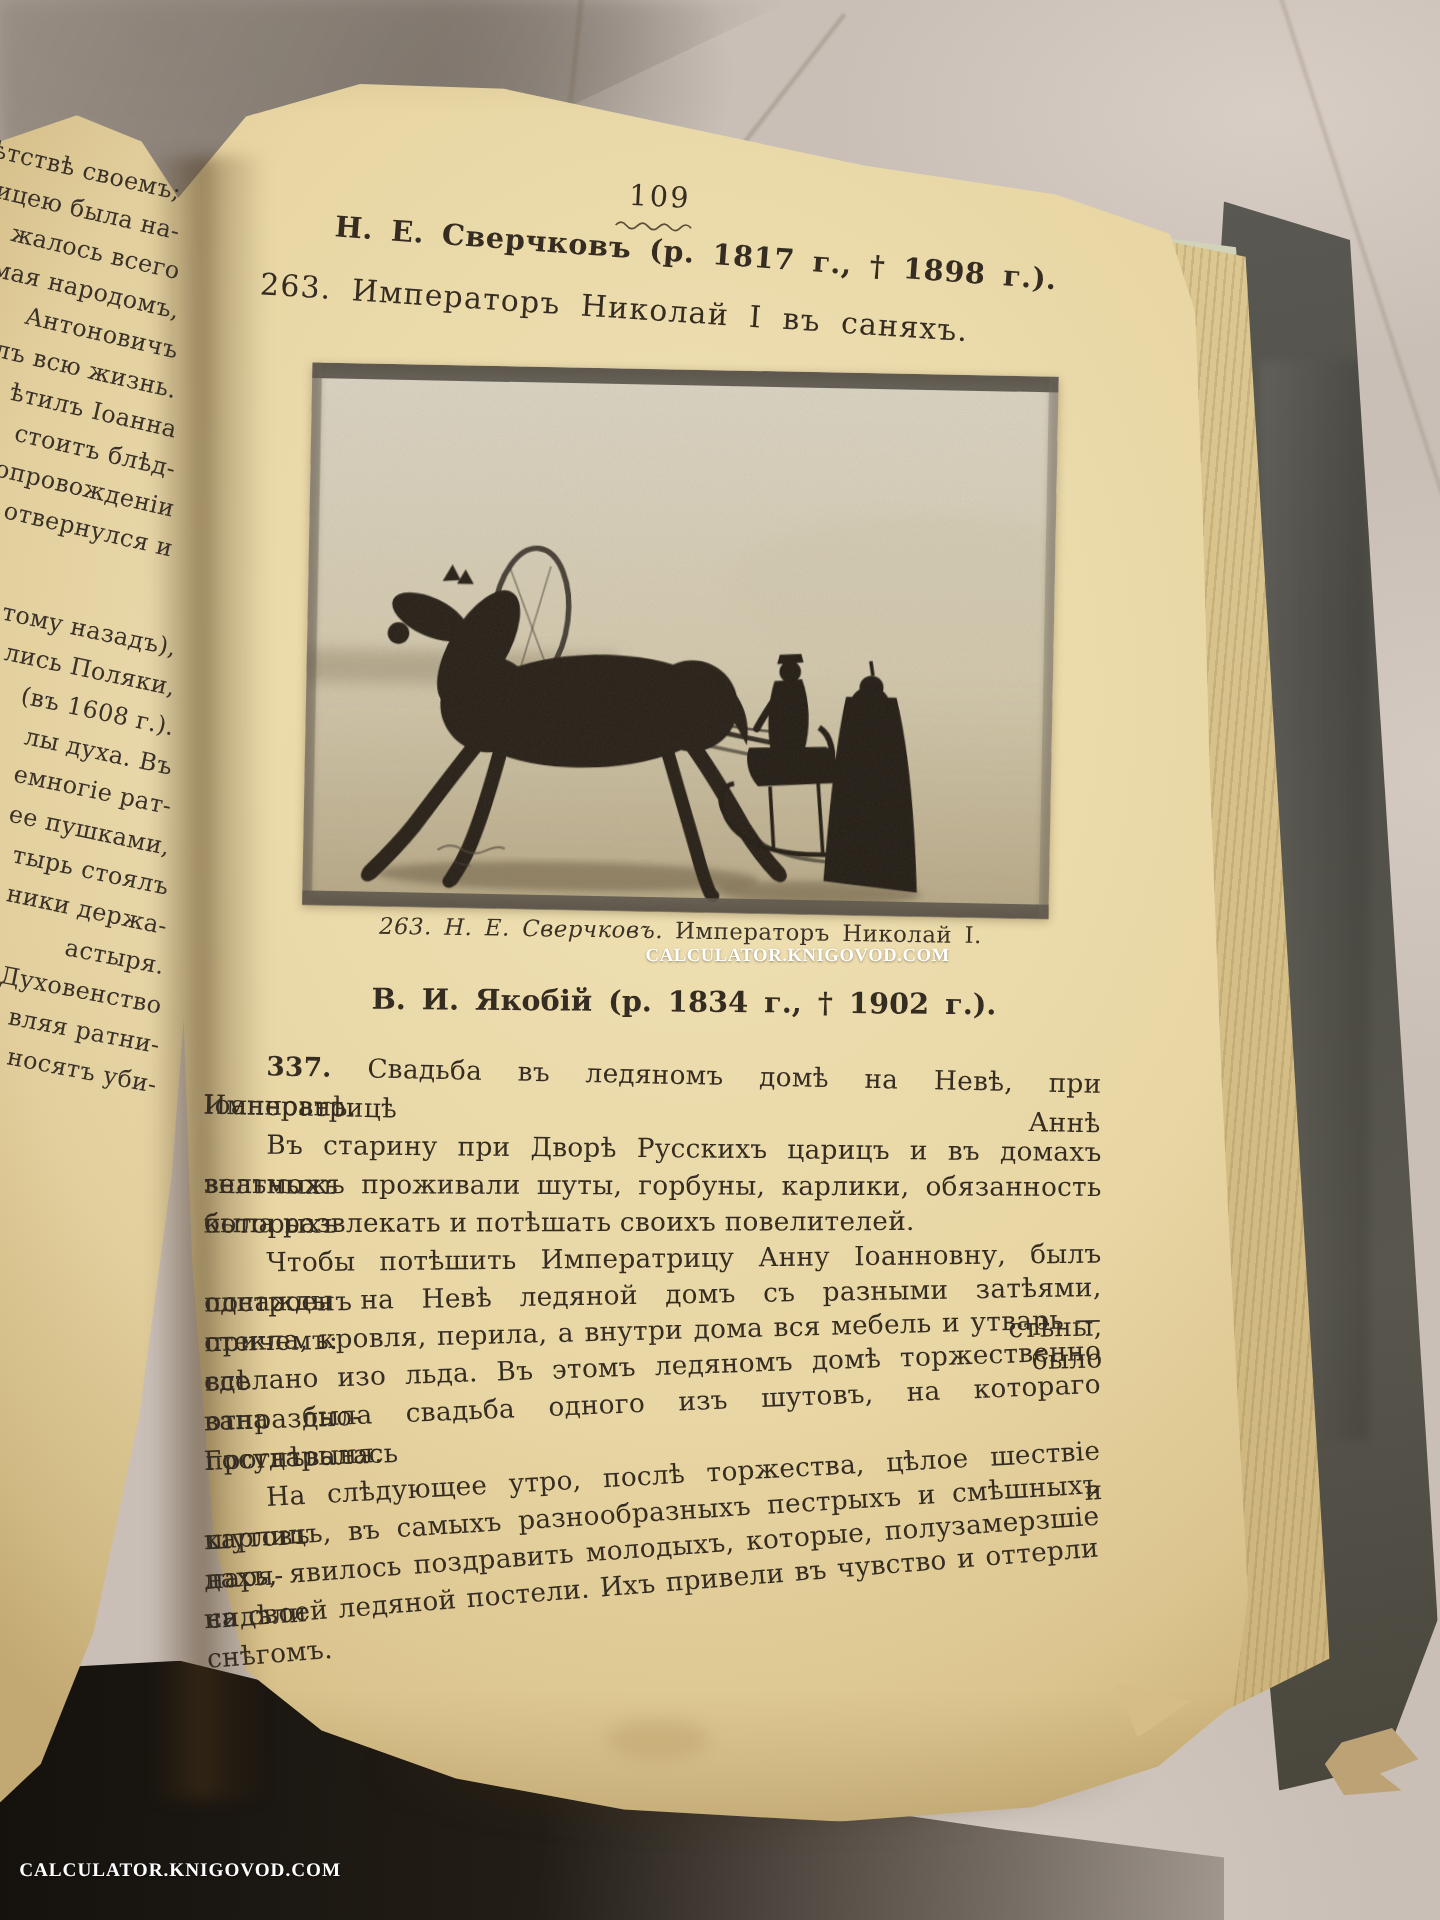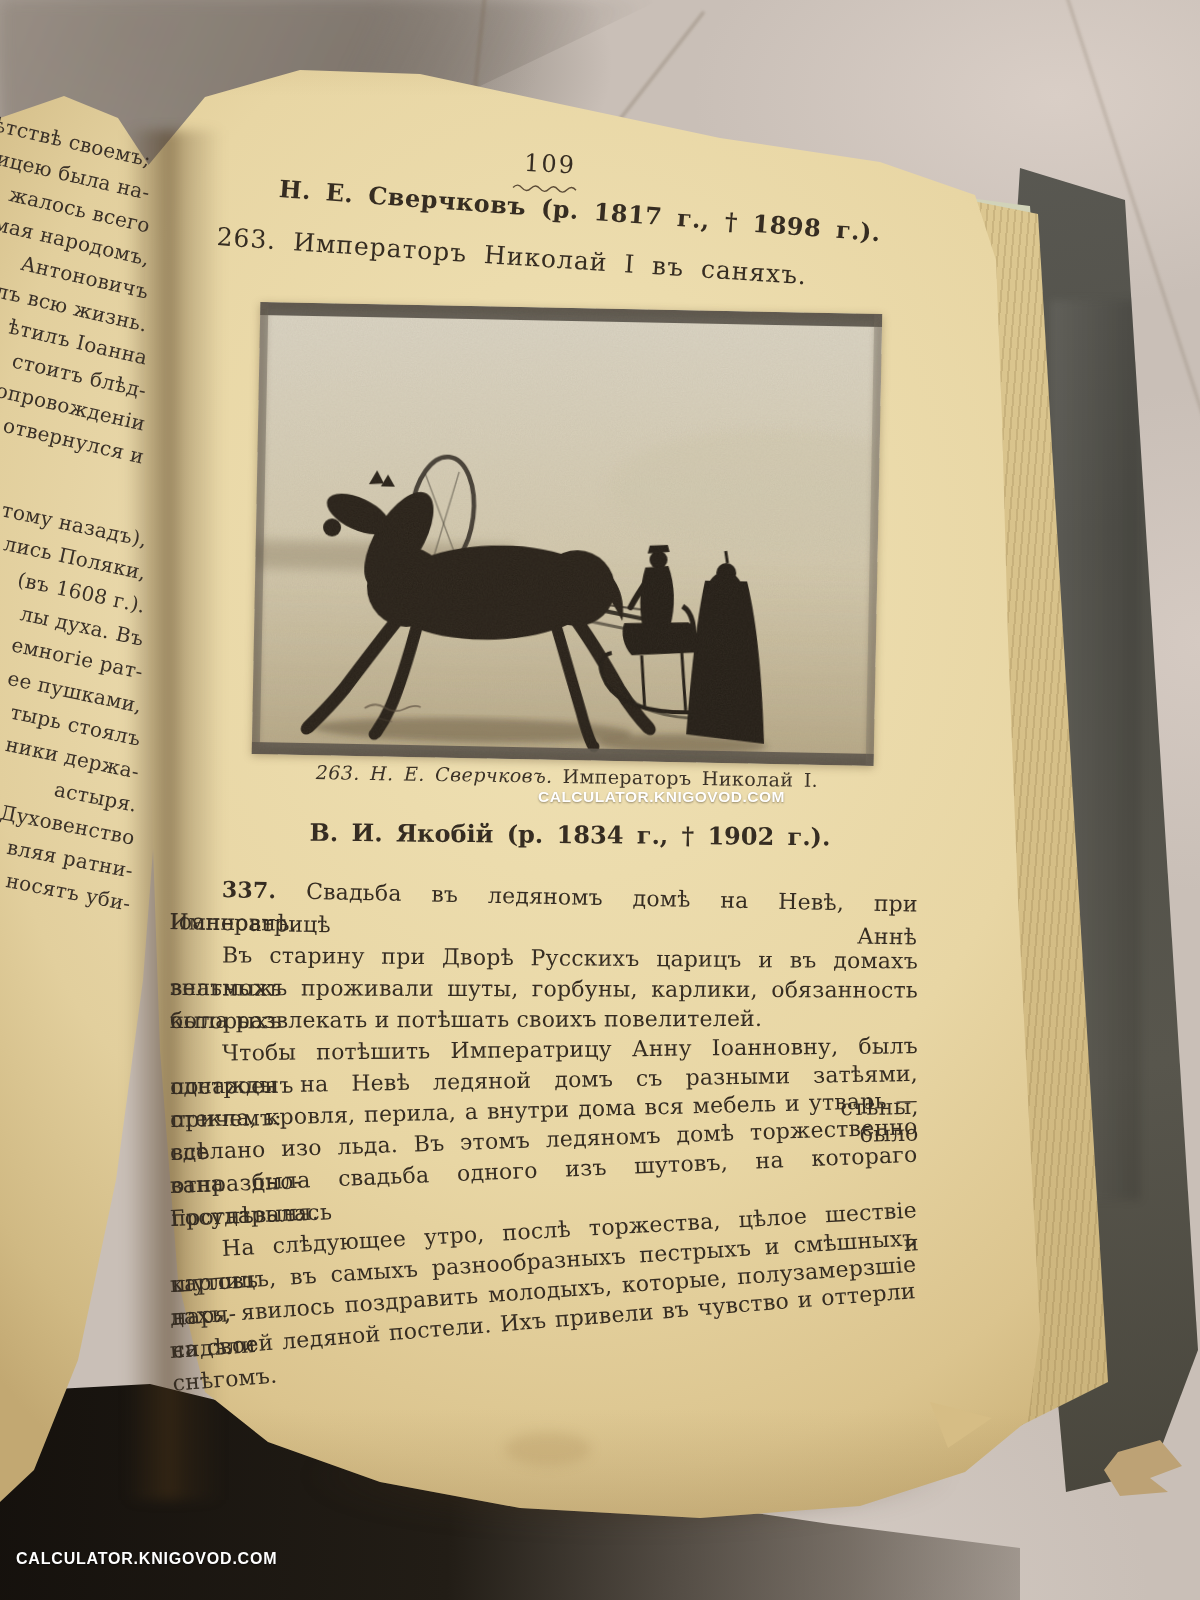--- a/index.html
+++ b/index.html
@@ -102,21 +102,21 @@
   .caption .it{font-style:italic;margin-right:10px;}
   .h2{position:absolute;left:60px;top:760px;width:700px;text-align:center;
     font-size:24px;font-weight:bold;word-spacing:5px;transform:rotate(0.5deg);}
   .body-text{position:absolute;left:10px;top:812px;width:748px;}
   .bl{display:block;width:748px;height:33px;line-height:33px;font-size:22px;
       transform-origin:0 50%;text-align:justify;text-align-last:justify;letter-spacing:.2px;}
   .bl.end{text-align-last:left;}
   .bl.ind{text-indent:52px;}
   .bl b{font-weight:bold;}
   
-  .wm{position:absolute;font-family:Liberation Sans, sans-serif;
+  .wm{position:absolute;font-family:Liberation Serif, serif;
       color:#ffffff;font-weight:bold;}
   .wm-center{left:538px;top:788px;font-size:15.5px;letter-spacing:.5px;
       text-shadow:0 1px 2px rgba(40,30,20,.45);}
   .wm-bottom{left:16px;top:1550px;font-size:16px;letter-spacing:.8px;
       text-shadow:0 1px 2px rgba(0,0,0,.5);}
 </style>
 </head>
 <body>
 
 <div class="scene">

